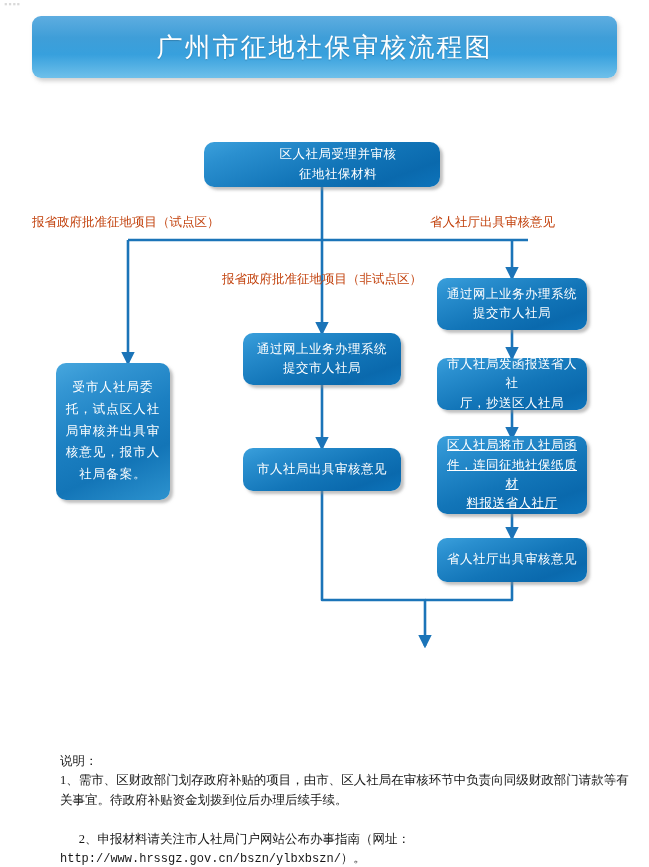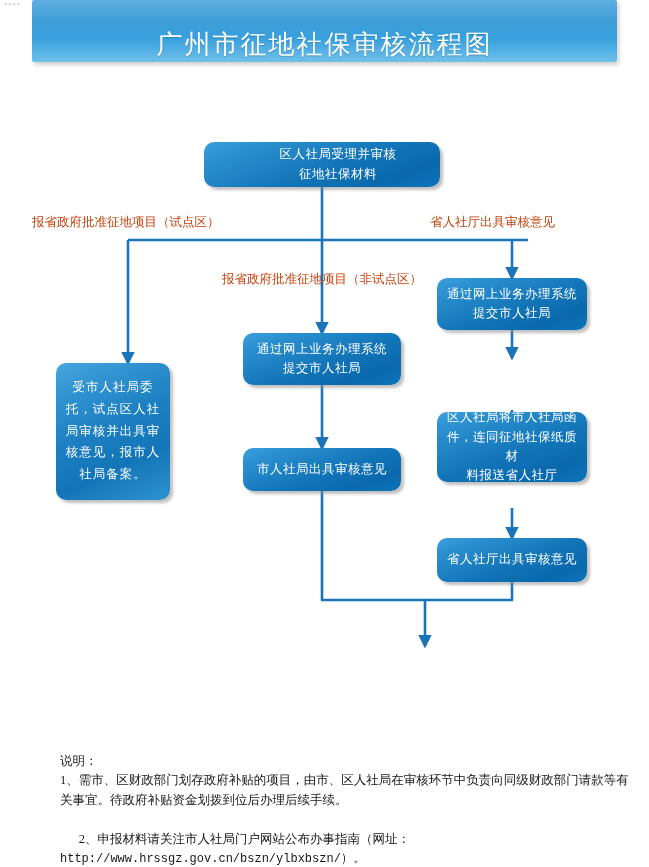--- a/index.html
+++ b/index.html
@@ -22,28 +22,28 @@
     left: 0;
     top: 0;
     width: 649px;
     height: 867px;
   }
 
   
   .title-banner {
     position: absolute;
     left: 32px;
-    top: 0;
+    top: 16px;
     width: 585px;
     height: 62px;
-    border-radius: 2px;
+    border-radius: 9px;
     background: linear-gradient(180deg, #5eade0 0%, #3f9ed8 35%, #37a0dd 62%, #6fc0ea 100%);
     box-shadow: 2px 3px 4px rgba(120,120,120,0.35);
     display: flex;
-    align-items: flex-end;
+    align-items: center;
     justify-content: center;
     box-sizing: border-box;
   }
   .title-banner .title-text {
     color: #ffffff;
     font-size: 26px;
     letter-spacing: 2px;
     font-family: "Liberation Serif", "DejaVu Serif", serif;
     text-shadow: 0 1px 1px rgba(0,0,0,0.18);
   }
@@ -172,22 +172,25 @@
   </div>
 
   <div class="node" style="left:243px; top:448px; width:158px; height:43px;">
     <span class="node-text">市人社局出具审核意见</span>
   </div>
 
   <div class="node" style="left:437px; top:278px; width:150px; height:52px;">
     <span class="node-text">通过网上业务办理系统<br>提交市人社局</span>
   </div>
 
-
-  <div class="node" style="left:437px; top:412px; width:150px; height:70px;">
+  <div class="node" style="left:437px; top:358px; width:150px; height:52px;">
+    <span class="node-text">市人社局发函报送省人社<br>厅，抄送区人社局</span>
+  </div>
+
+  <div class="node" style="left:437px; top:436px; width:150px; height:78px;text-decoration:underline;">
     <span class="node-text">区人社局将市人社局函<br>件，连同征地社保纸质材<br>料报送省人社厅</span>
   </div>
 
   <div class="node" style="left:437px; top:538px; width:150px; height:44px;">
     <span class="node-text">省人社厅出具审核意见</span>
   </div>
 
 
   <div class="edge-label" style="left:32px; top:214px;">报省政府批准征地项目（试点区）</div>
 

